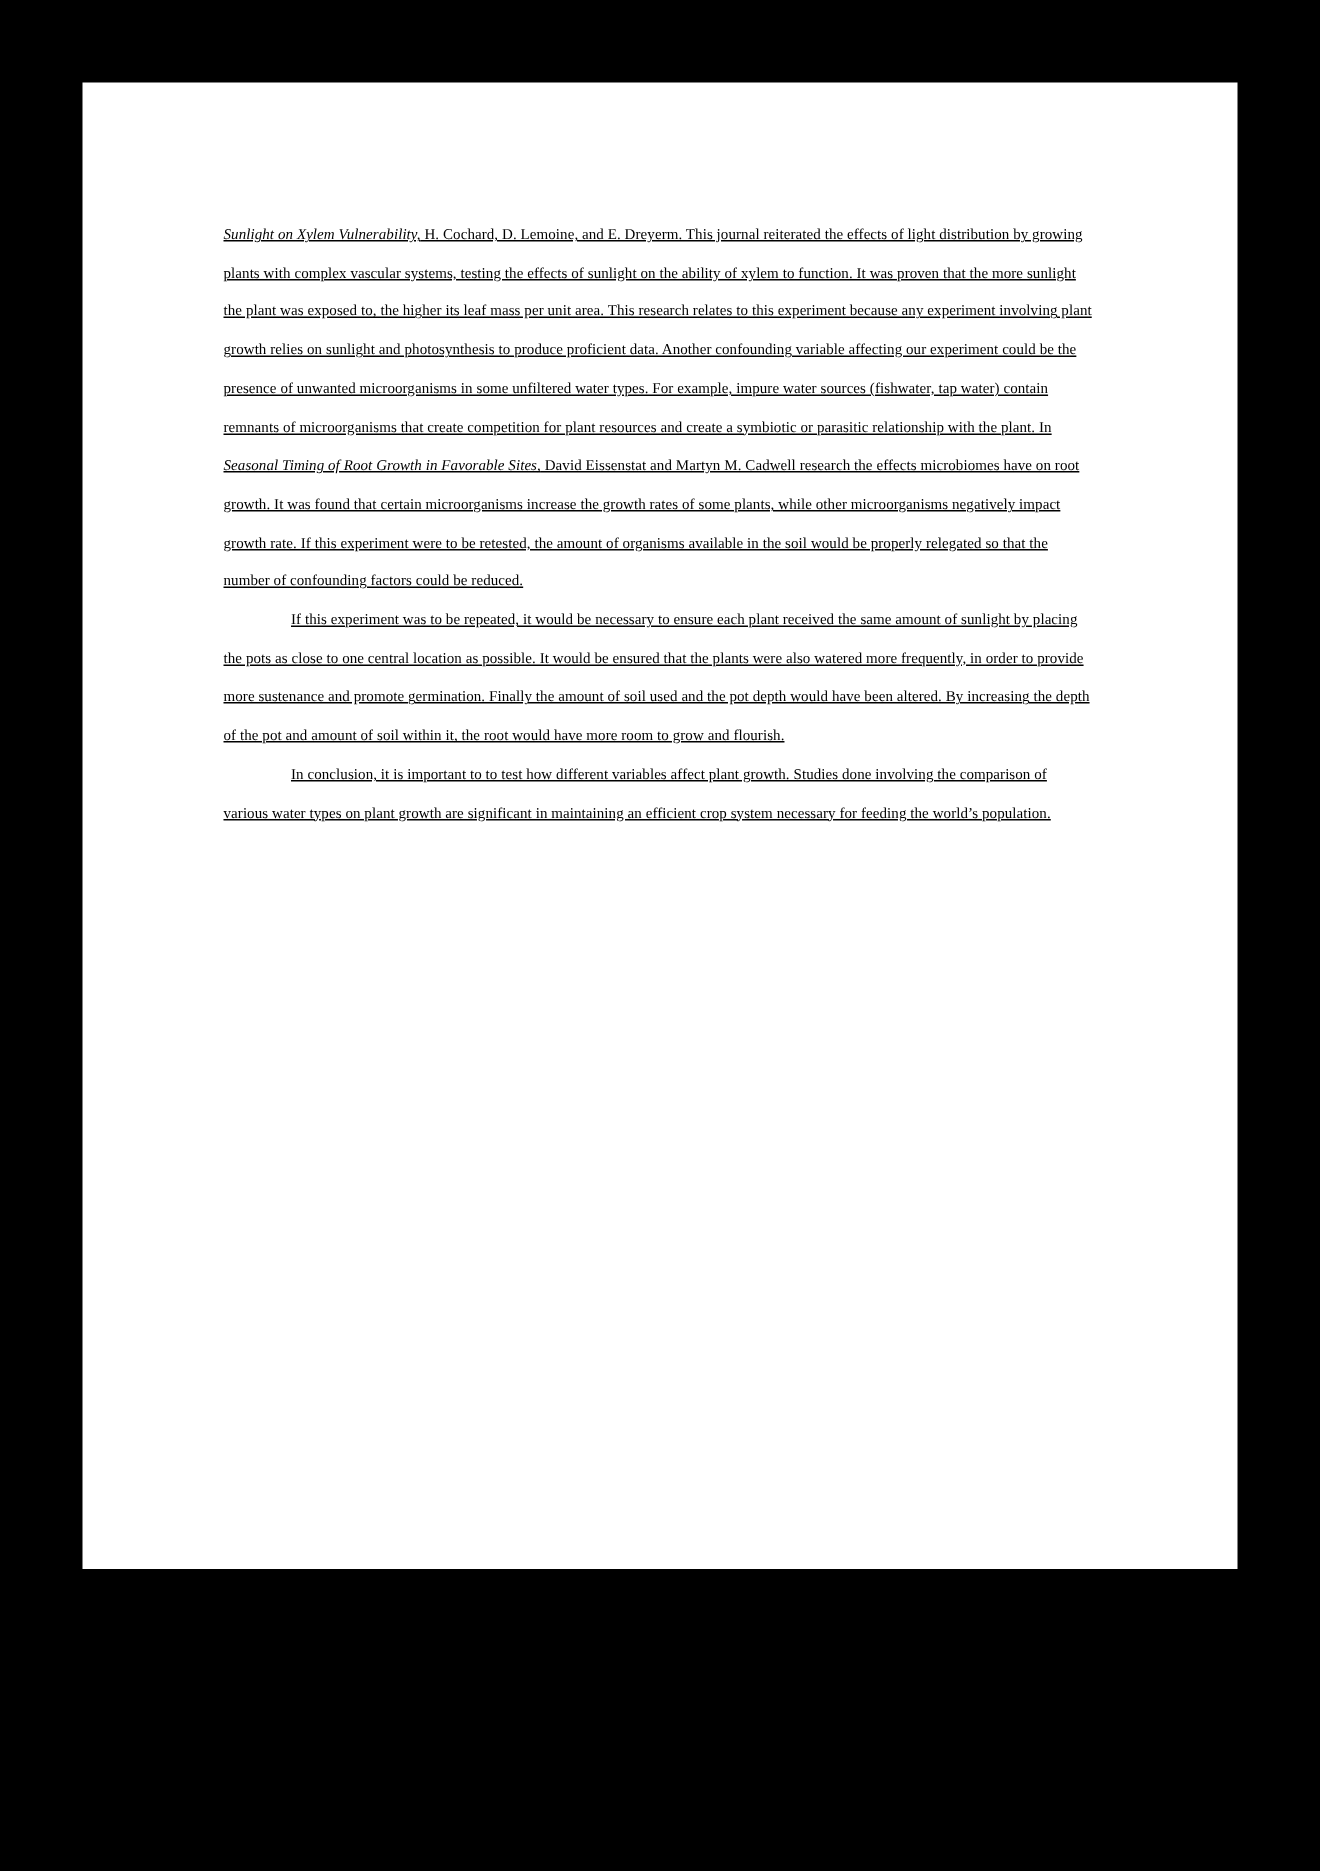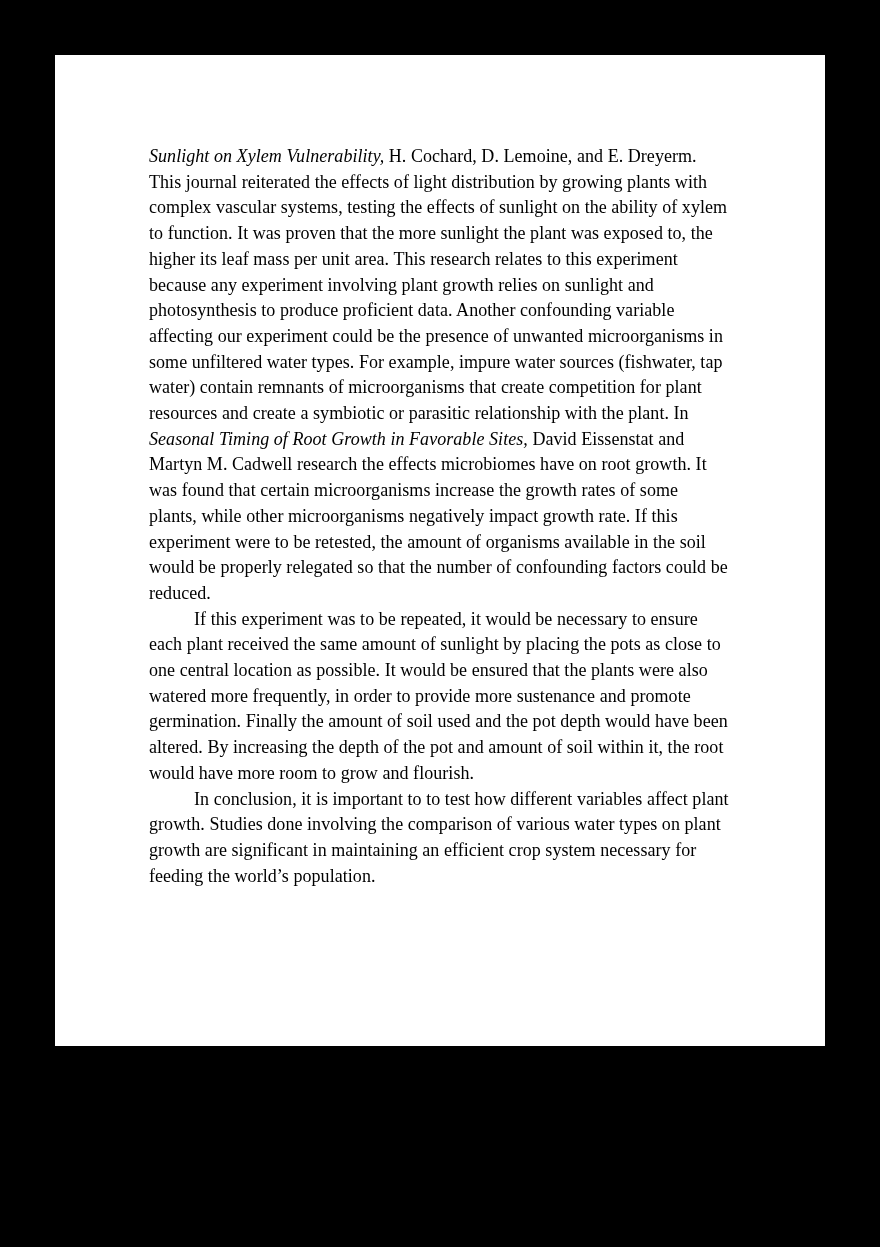--- a/index.html
+++ b/index.html
@@ -22,27 +22,28 @@
     background: #ffffff;
   }
   .doc-body {
     position: absolute;
     left: 94px;
     top: 89px;
     width: 580px;
   }
   .para {
     font-family: "Liberation Serif", serif;
-    font-size: 18px;
+    font-size: 10px;
     line-height: 25.7px;
     color: #000000;
     text-align: left;
     margin: 0;
     text-indent: 0;
     letter-spacing: 0.05px;
+    text-decoration: underline;
   }
   .para + .para {
     text-indent: 45px;
   }
   .it {
     font-style: italic;
   }
 </style>
 </head>
 <body>

